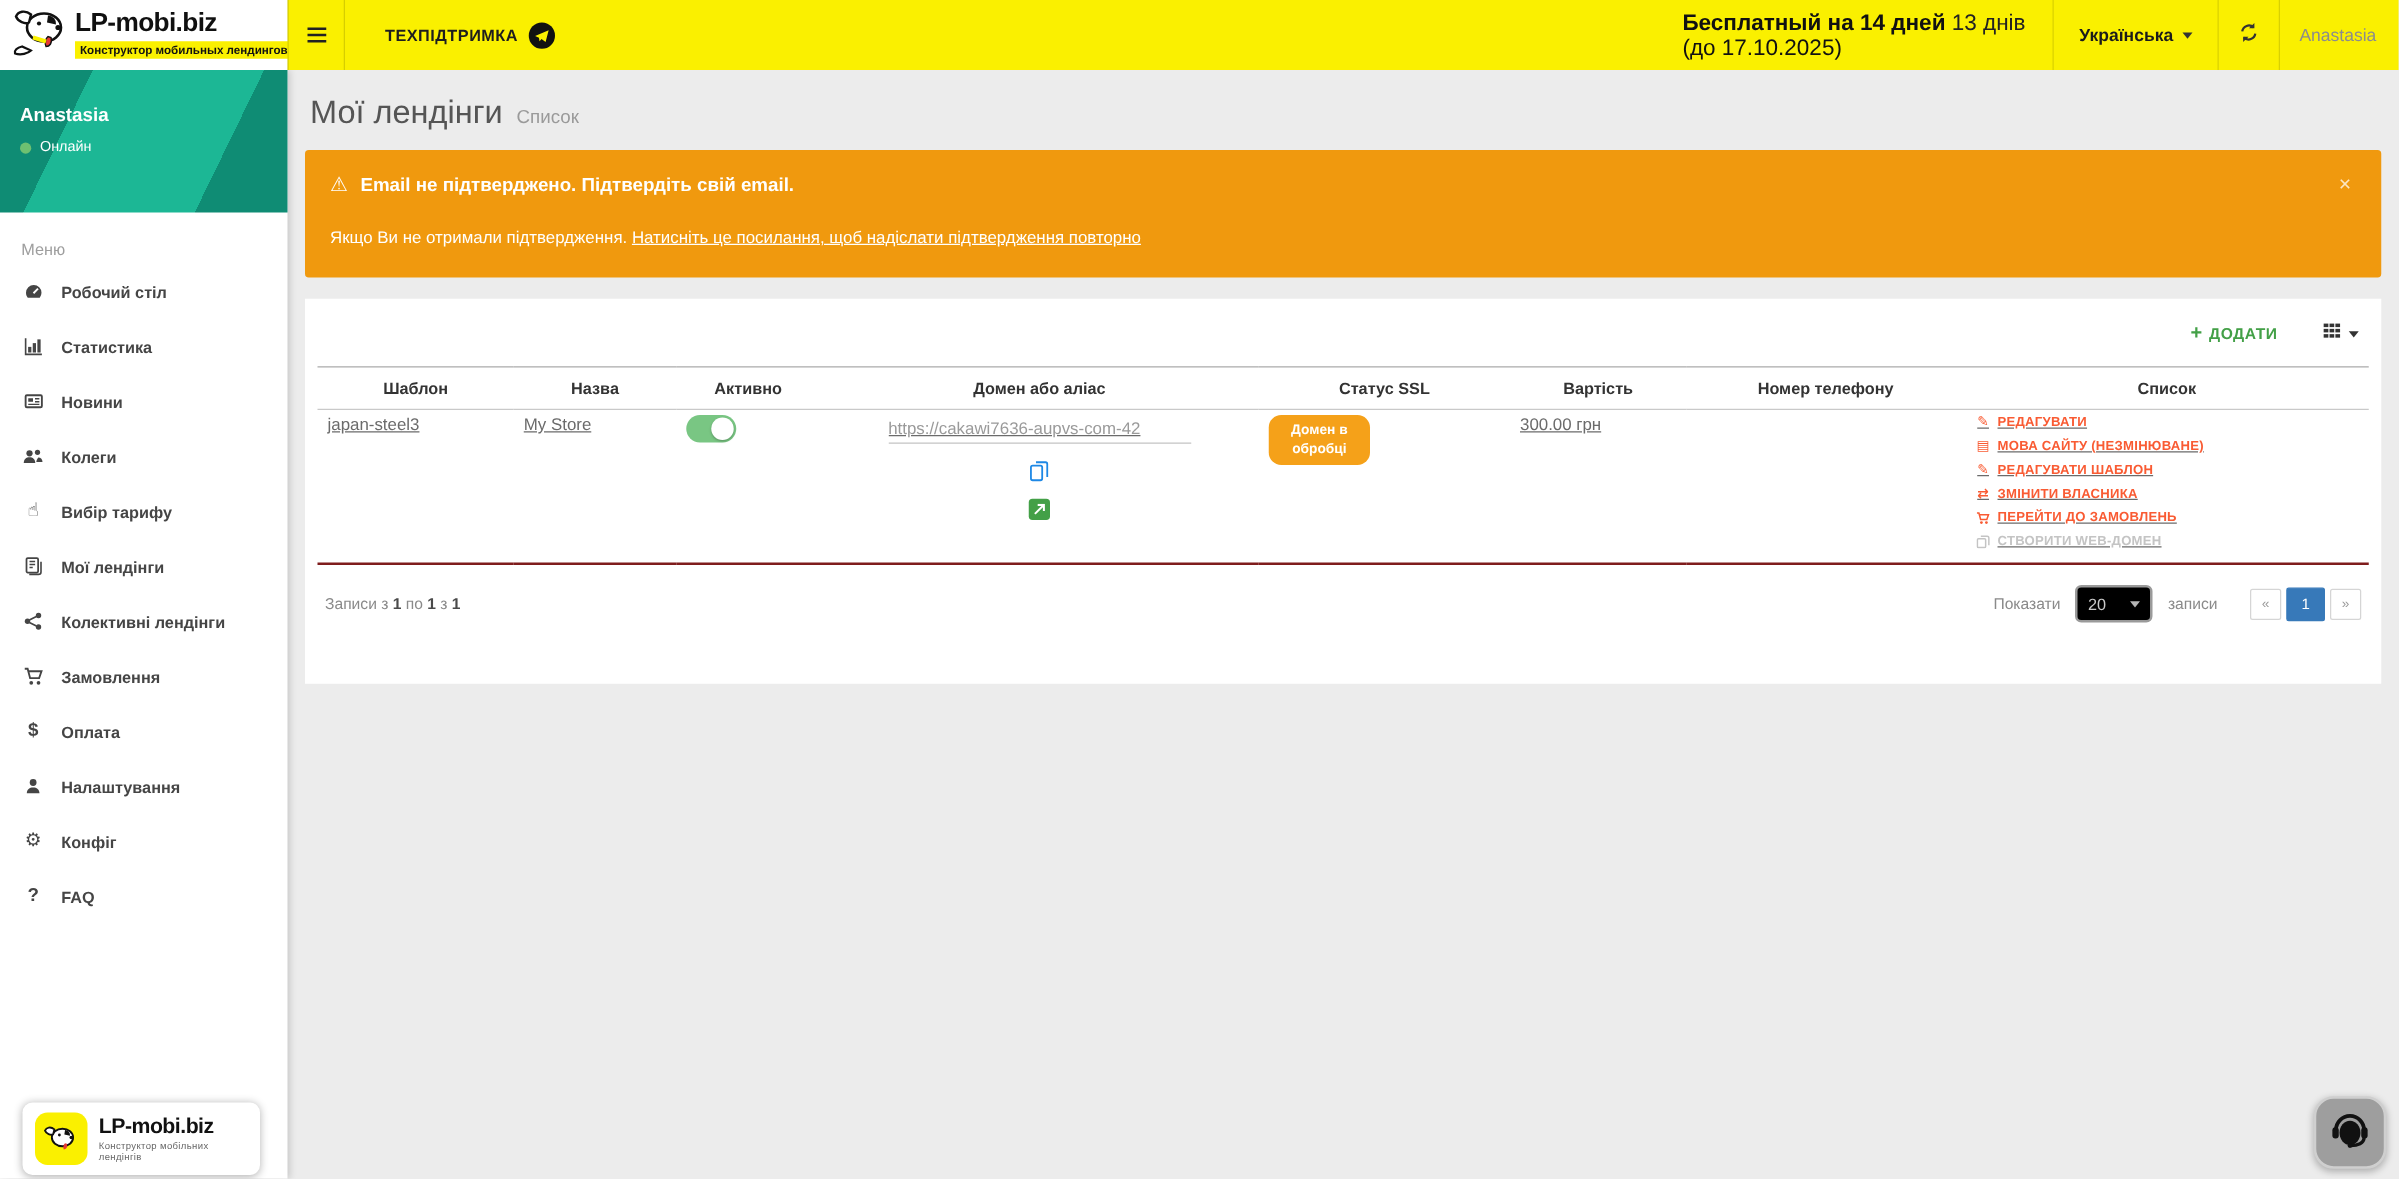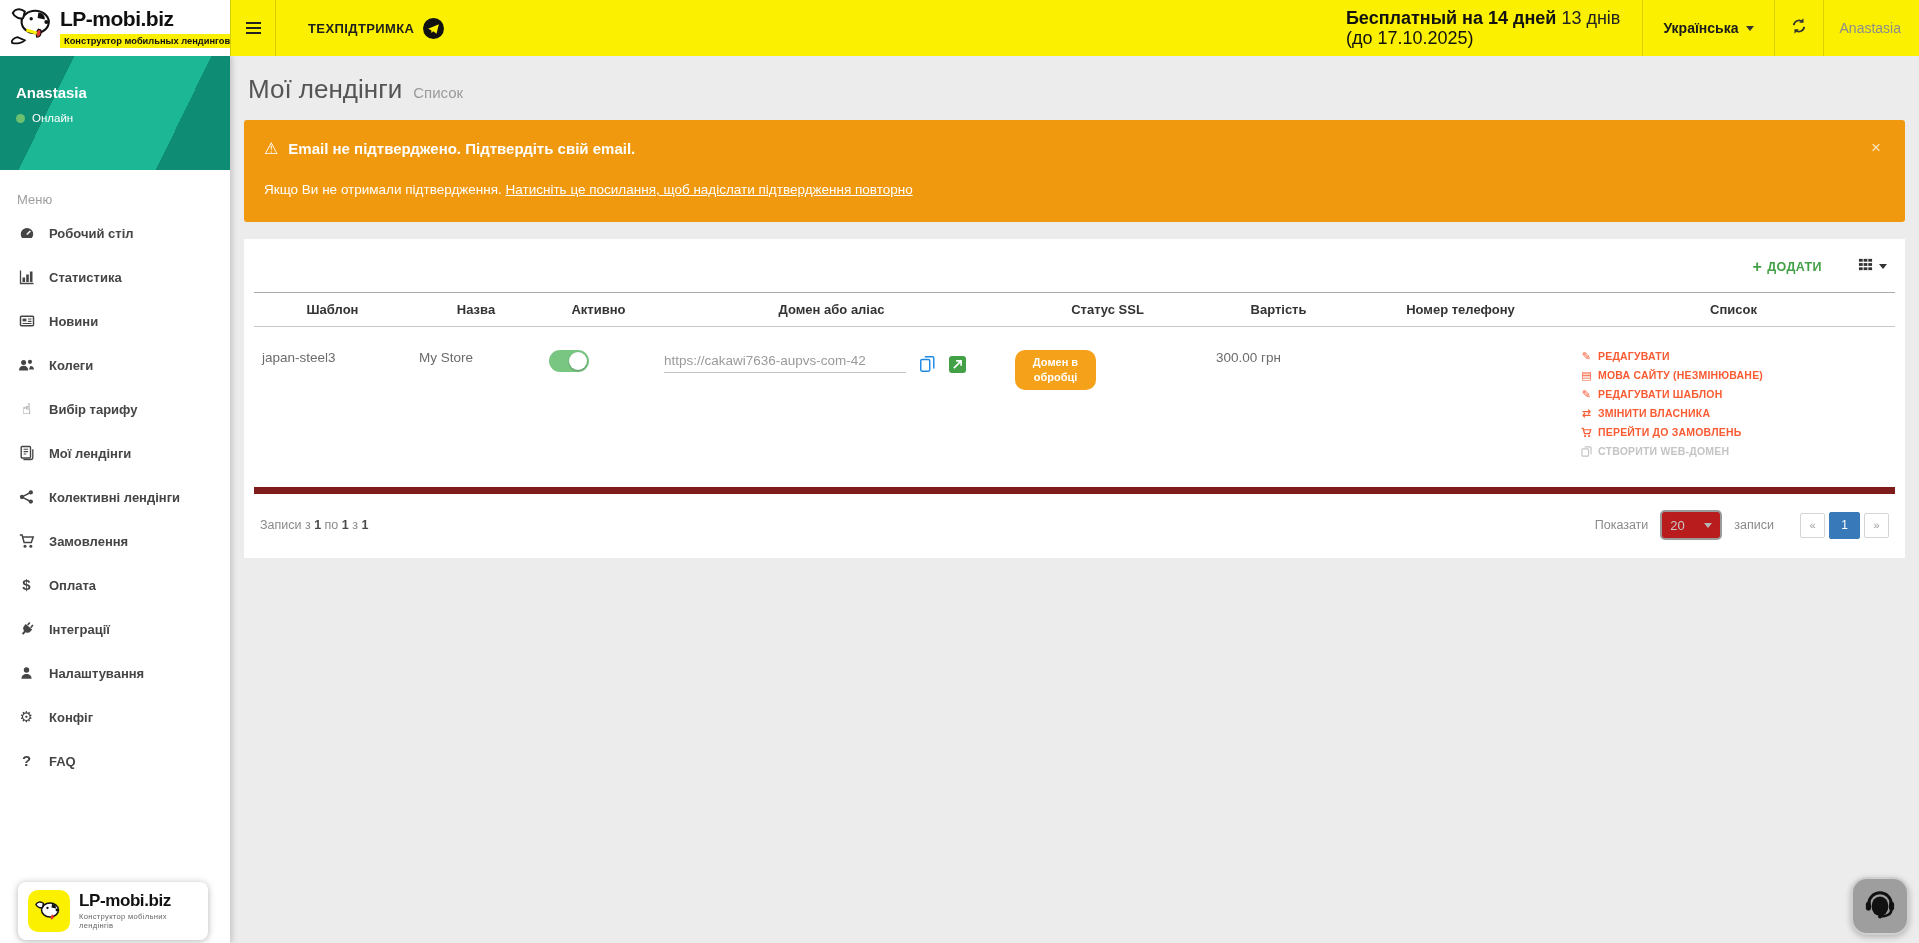--- a/index.html
+++ b/index.html
@@ -59,37 +59,37 @@
   .alert-line a { color:#fff; text-decoration:underline; cursor:pointer; }
   .alert-close { position:absolute; top:18px; right:18px; color:rgba(255,255,255,.75); font-size:17px; line-height:17px; cursor:pointer; background:none; border:none; }
   
   .card { background:#fff; padding:12px 10px 8px; min-height:308px; }
   .card-tools { display:flex; justify-content:flex-end; align-items:center; gap:30px; padding:6px 8px 16px; }
   .add-btn { display:flex; align-items:center; gap:5px; color:#43A047; font-size:12.5px; font-weight:bold; letter-spacing:.4px; cursor:pointer; background:none; border:none; }
   .add-btn .plus { font-size:16px; line-height:14px; font-weight:bold; }
   .colvis { display:flex; align-items:center; gap:6px; cursor:pointer; }
   table { width:100%; border-collapse:collapse; table-layout:fixed; }
   thead th { text-align:center; font-size:13px; font-weight:bold; color:#333; padding:9px 8px; border-top:1px solid #ababab; border-bottom:1px solid #c9c9c9; }
-  tbody td { vertical-align:top; padding:23px 8px; border-bottom:7px solid #7f1d1d; font-size:13.5px; color:#6b6b6b; }
+  tbody td { vertical-align:top; padding:4px 8px; border-bottom:2px solid #7f1d1d; font-size:13.5px; color:#6b6b6b;text-decoration:underline; }
   .switch { width:40px; height:22px; border-radius:11px; background:#79C683; position:relative; cursor:pointer; display:inline-block; }
   .switch .knob { position:absolute; top:2px; right:2px; width:18px; height:18px; border-radius:50%; background:#fff; box-shadow:0 1px 2px rgba(0,0,0,.25); }
-  .domain-wrap { display:flex; align-items:flex-end; gap:13px; }
+  .domain-wrap { display:flex; align-items:center; gap:13px;flex-direction:column; }
   .domain-input { width:242px; border:none; border-bottom:1px solid #c3c3c3; background:transparent; color:#9a9a9a; font-size:13.5px; padding:3px 0 4px; font-family:inherit; }
   .ic-btn { background:none; border:none; padding:0; cursor:pointer; display:flex; }
   .ext-box { width:17px; height:17px; background:#43A047; border-radius:3px; display:flex; align-items:center; justify-content:center; }
   .badge-ssl { display:inline-block; background:#F5A119; color:#fff; font-size:11px; font-weight:bold; border-radius:10px; padding:5px 9px; width:81px; text-align:center; line-height:1.35; }
   ul.opts { list-style:none; margin:0; padding:0; }
   ul.opts li { margin-bottom:7px; }
   ul.opts a { display:flex; align-items:center; gap:5px; color:#F95B33; font-size:10.5px; font-weight:bold; letter-spacing:.2px; text-decoration:none; cursor:pointer; }
   ul.opts a.disabled { color:#c4c4c4; cursor:default; }
   .oi { width:13px; display:flex; justify-content:center; font-size:11px; line-height:11px; }
   .tbl-footer { display:flex; justify-content:space-between; align-items:center; padding:16px 6px 10px; font-size:12.5px; color:#8a8a8a; }
   .tbl-footer b { color:#4a4a4a; }
   .foot-right { display:flex; align-items:center; gap:12px; }
-  .size-select { width:62px; height:30px; border:2px solid #9a9a9a; border-radius:5px; display:flex; align-items:center; justify-content:space-between; padding:0 8px; color:#c9c9c9; font-size:13px; cursor:pointer; background:#b91c1c; }
+  .size-select { width:62px; height:30px; border:2px solid #9a9a9a; border-radius:5px; display:flex; align-items:center; justify-content:space-between; padding:0 8px; color:#c9c9c9; font-size:13px; cursor:pointer; background:#000000; }
   .size-select .caret-down { border-top-color:#b5b5b5; }
   .pager { display:flex; align-items:center; gap:4px; margin-left:14px; }
   .pg { min-width:25px; height:25px; border:1px solid #d5d5d5; background:#fff; color:#9a9a9a; font-size:11px; display:flex; align-items:center; justify-content:center; border-radius:2px; cursor:pointer; }
   .pg.active { background:#3779B9; border-color:#3779B9; color:#fff; min-width:31px; height:27px; font-size:12px; }
   
   .chat-fab { position:absolute; right:10px; bottom:8px; width:58px; height:58px; border-radius:16px; background:#9E9E9E; border:2px solid #cfcfcf; display:flex; align-items:center; justify-content:center; cursor:pointer; box-shadow:0 2px 6px rgba(0,0,0,.25); }
 </style>
 </head>
 <body>
 
@@ -234,31 +234,20 @@
             <path d="M.8 2h2.3l2 7.5h7.2l1.9-5.5H4" stroke="#454545" stroke-width="1.5"></path>
             <circle cx="6" cy="13.2" r="1.5" fill="#454545"></circle>
             <circle cx="11.8" cy="13.2" r="1.5" fill="#454545"></circle>
           </svg>
       </span>
         <span class="mlabel">Замовлення</span>
       </li>
     <li>
       <span class="mi txt">$</span>
       <span class="mlabel">Оплата</span>
-      </li>
-    <li>
-      <span class="mi">
-        <svg width="16" height="16" viewBox="0 0 16 16">
-            <g transform="rotate(40 8 8)" fill="#454545">
-              <path d="M5.2 1.2v3.4h1.6V1.2zM9.2 1.2v3.4h1.6V1.2z"></path>
-              <path d="M3.8 5h8.4v2.3a4.2 4.2 0 0 1-3.2 4.1v3.4H7v-3.4a4.2 4.2 0 0 1-3.2-4.1z"></path>
-            </g>
-          </svg>
-      </span>
-        <span class="mlabel">Інтеграції</span>
       </li>
     <li>
       <span class="mi">
         <svg width="15" height="16" viewBox="0 0 16 16" fill="#454545">
             <circle cx="8" cy="4.8" r="2.9"></circle>
             <path d="M2.6 14c0-3.3 2.4-5 5.4-5s5.4 1.7 5.4 5z"></path>
           </svg>
       </span>
         <span class="mlabel">Налаштування</span>
       </li>

